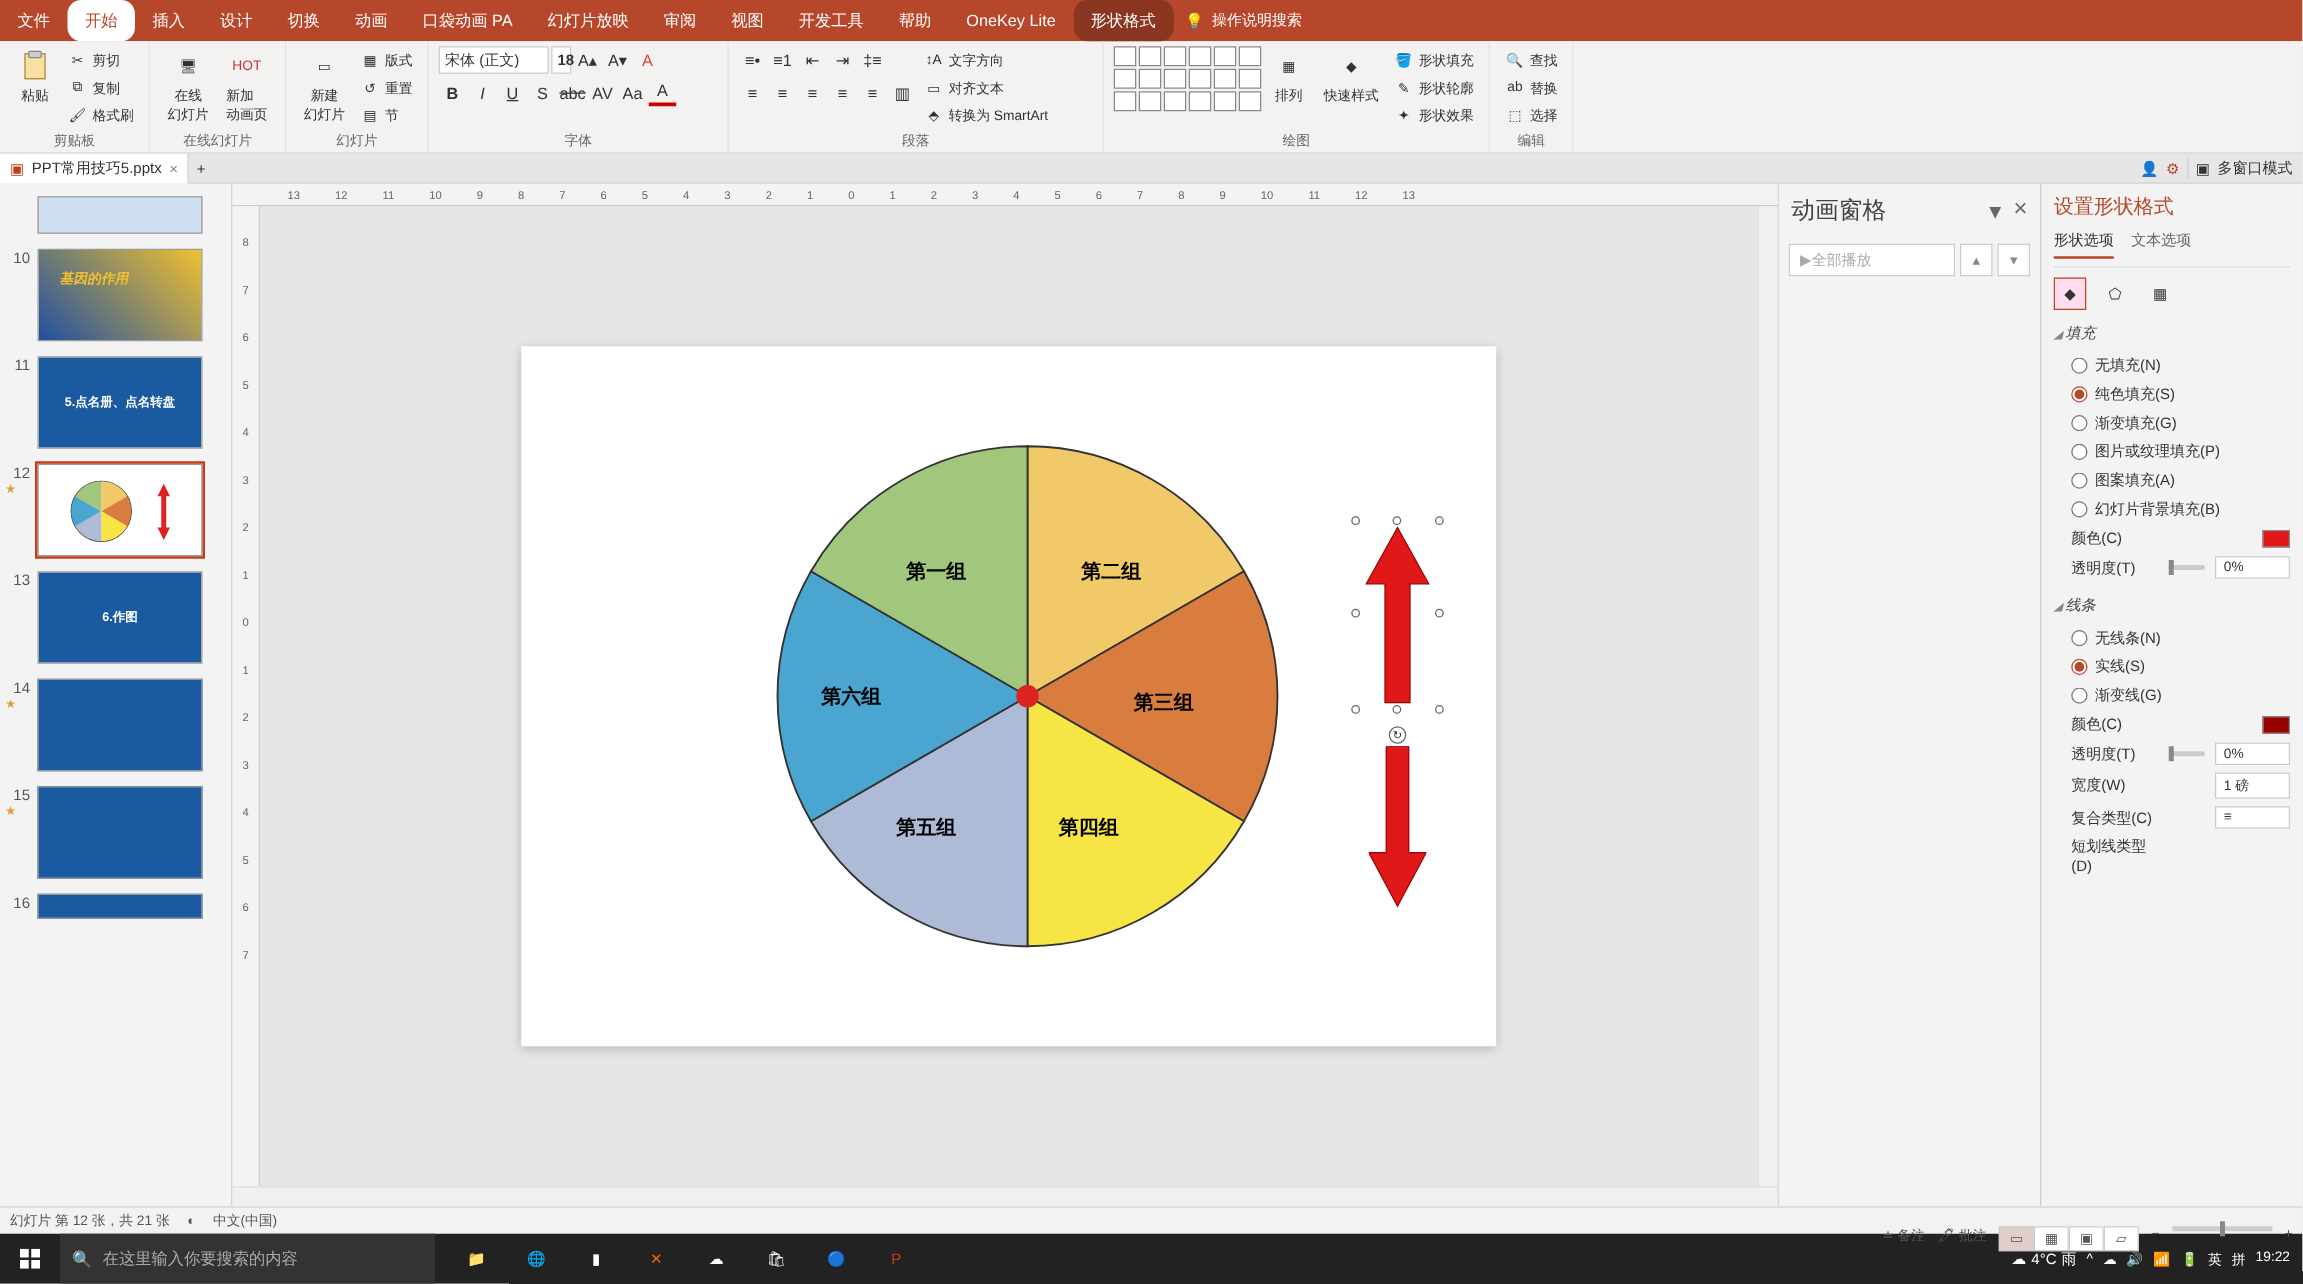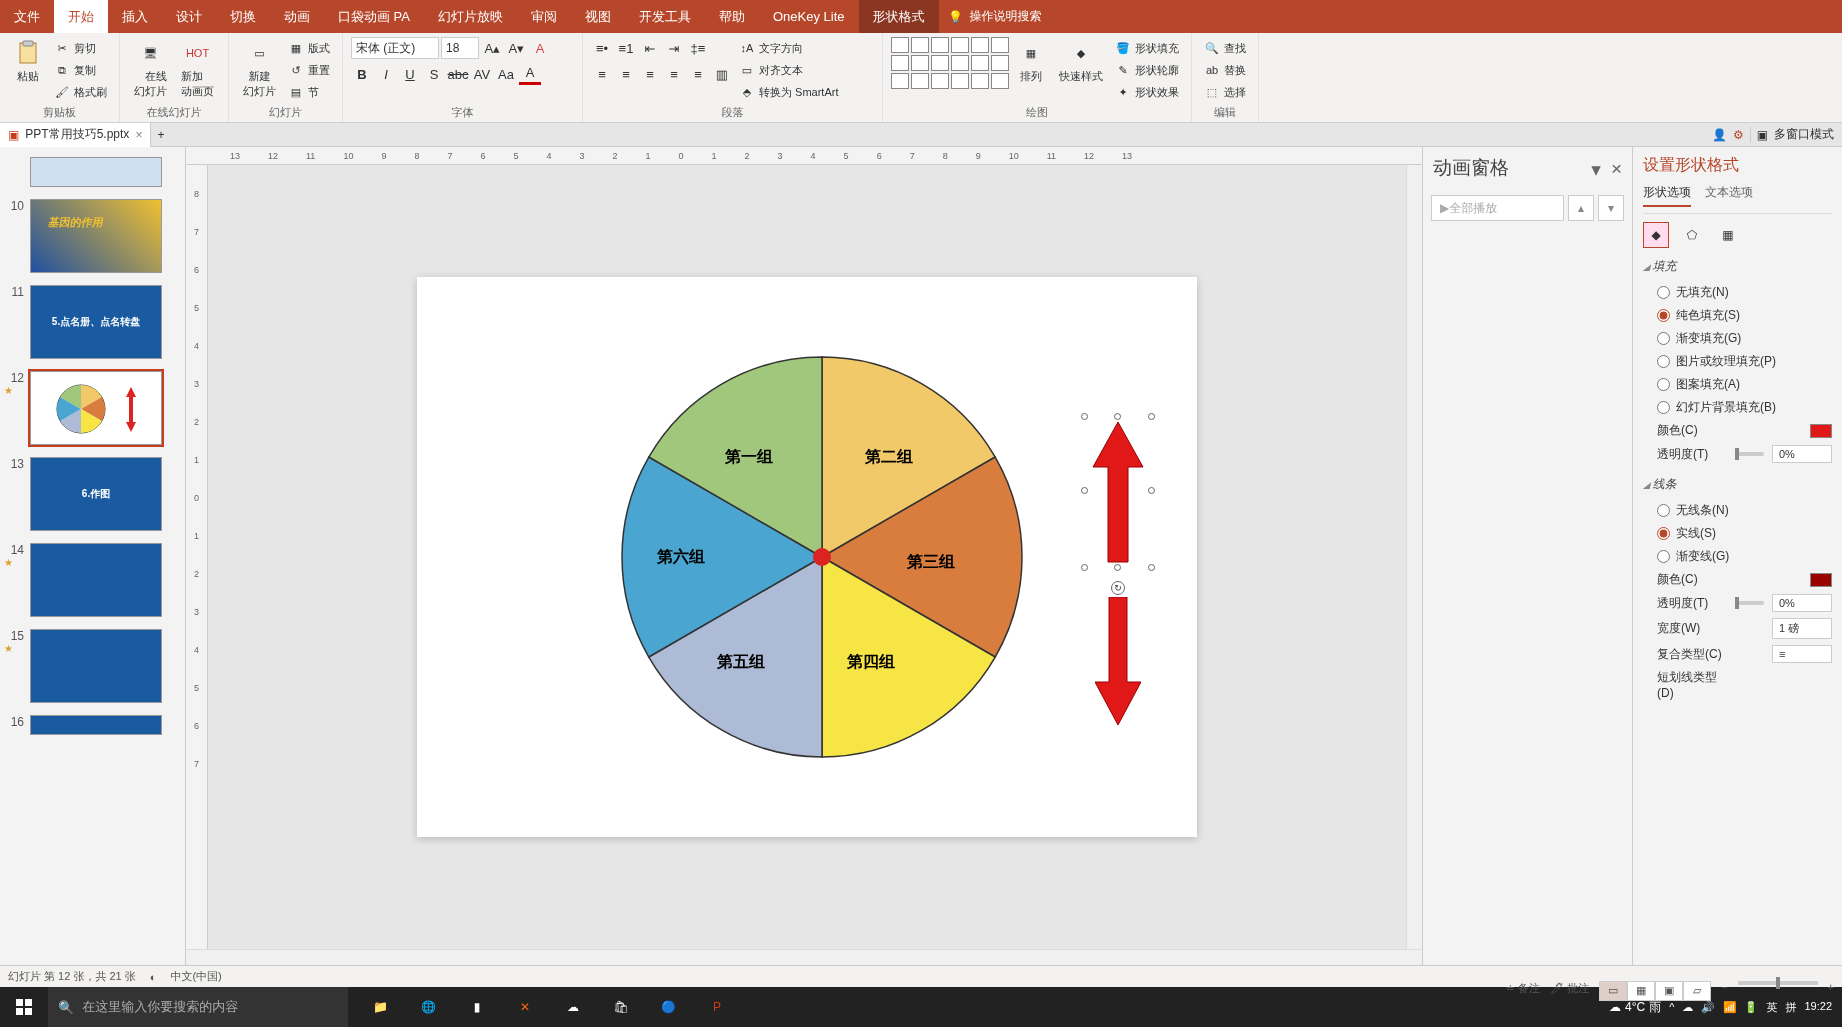--- a/index.html
+++ b/index.html
@@ -1,36 +1,36 @@
 <!DOCTYPE html>
 <html><head>
 <meta charset="utf-8">
 <style>
 * { margin: 0; padding: 0; box-sizing: border-box; font-family: "Microsoft YaHei", sans-serif; }
 body { background: #f3f3f3; width: 1842px; height: 1027px; overflow: hidden; font-size: 12px; color: #333; }
 
 
 .titlebar { background: #b7472a; height: 33px; display: flex; align-items: center; color: #fff; }
-.titlebar .tab { padding: 0 14px; height: 33px; line-height: 33px; cursor: pointer; font-size: 13px; }
+.titlebar .tab { padding: 0 14px; height: 33px; line-height: 33px; cursor: pointer; font-size: 13px; border-radius: 11px; }
 .titlebar .tab.active { background: #fff; color: #b7472a; }
 .titlebar .search { display: flex; align-items: center; margin-left: 10px; gap: 6px; }
 
 
 .ribbon { background: #f3f2f1; height: 90px; display: flex; border-bottom: 1px solid #d0d0d0; }
 .ribbon-group { border-right: 1px solid #e1e1e1; padding: 4px 8px 0 8px; display: flex; flex-direction: column; justify-content: space-between; }
 .ribbon-group .group-body { display: flex; align-items: flex-start; gap: 2px; flex: 1; }
 .ribbon-group .group-label { text-align: center; font-size: 11px; color: #666; padding: 2px 0; }
 .rbtn { display: flex; flex-direction: column; align-items: center; justify-content: center; padding: 2px 6px; cursor: pointer; font-size: 11px; color: #333; gap: 2px; }
 .rbtn .ico { width: 28px; height: 28px; display: flex; align-items: center; justify-content: center; }
 .rbtn-sm { display: flex; align-items: center; gap: 4px; padding: 1px 4px; cursor: pointer; font-size: 11px; color: #333; height: 22px; }
 .rbtn-sm .ico { width: 16px; height: 16px; display: flex; align-items: center; justify-content: center; }
 .vcol { display: flex; flex-direction: column; gap: 0; }
 .font-box { border: 1px solid #ccc; background: #fff; height: 22px; padding: 0 4px; font-size: 12px; display: flex; align-items: center; }
 .font-name { width: 88px; }
-.font-size { width: 38px; }
+.font-size { width: 16px; font-weight: bold; }
 .row { display: flex; align-items: center; gap: 2px; }
 .fmt-btn { width: 22px; height: 22px; display: flex; align-items: center; justify-content: center; cursor: pointer; font-size: 13px; }
 .shape-grid { display: grid; grid-template-columns: repeat(6, 18px); grid-auto-rows: 16px; gap: 2px; }
 .shape-cell { border: 1px solid #888; background: #fff; }
 
 
 .doctabs { background: #e6e6e6; height: 24px; border-bottom: 1px solid #ccc; display: flex; align-items: center; }
 .doctab { display: flex; align-items: center; gap: 6px; padding: 0 8px; height: 24px; background: #fff; border-right: 1px solid #ccc; font-size: 12px; }
 .doctab .close { color: #888; cursor: pointer; }
 .docicons-right { margin-left: auto; display: flex; align-items: center; gap: 6px; padding-right: 8px; }
@@ -160,21 +160,21 @@
           </div>
       </div>
     </div>
     <div class="group-label">剪贴板</div>
   </div>
 
   <div class="ribbon-group">
     <div class="group-body">
       <div class="rbtn">
           <div class="ico">🖥</div>
-          <span style="white-space:pre-line;text-align:right">在线
+          <span style="white-space:pre-line;text-align:center">在线
 幻灯片</span>
         </div>
       <div class="rbtn">
           <div class="ico" style="color:#c33">HOT</div>
           <span style="white-space:pre-line;text-align:left">新加
 动画页</span>
         </div>
     </div>
     <div class="group-label">在线幻灯片</div>
   </div>

